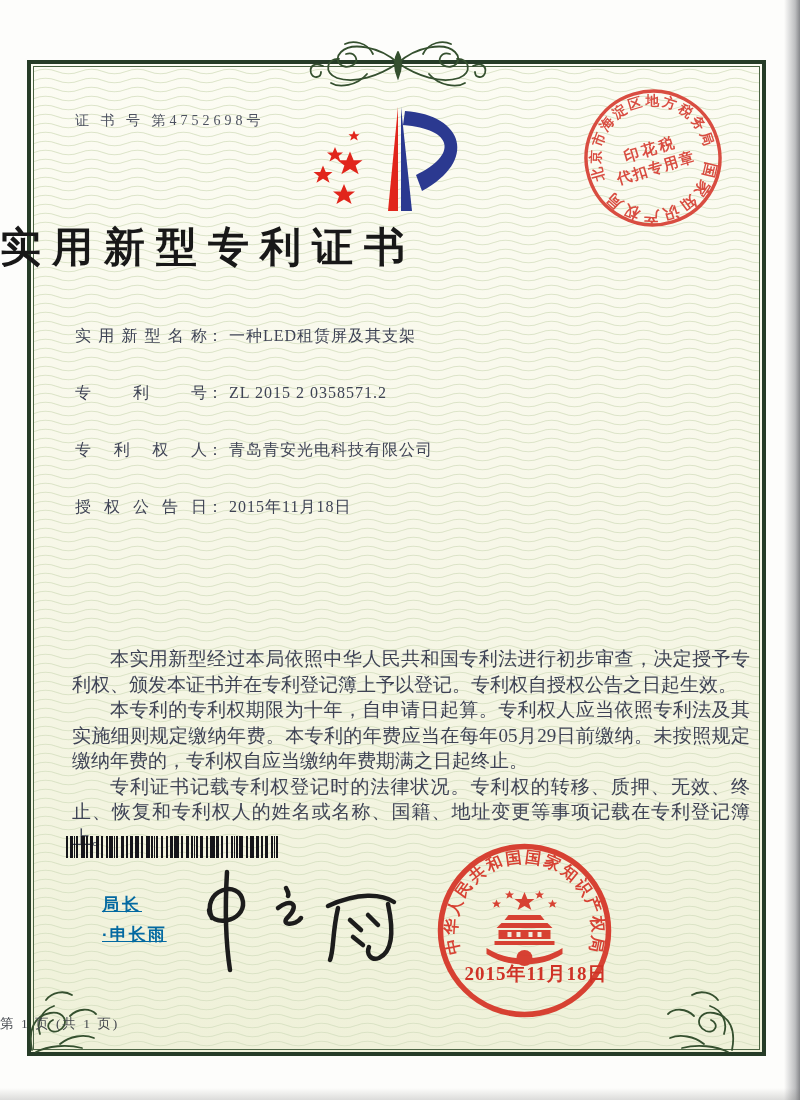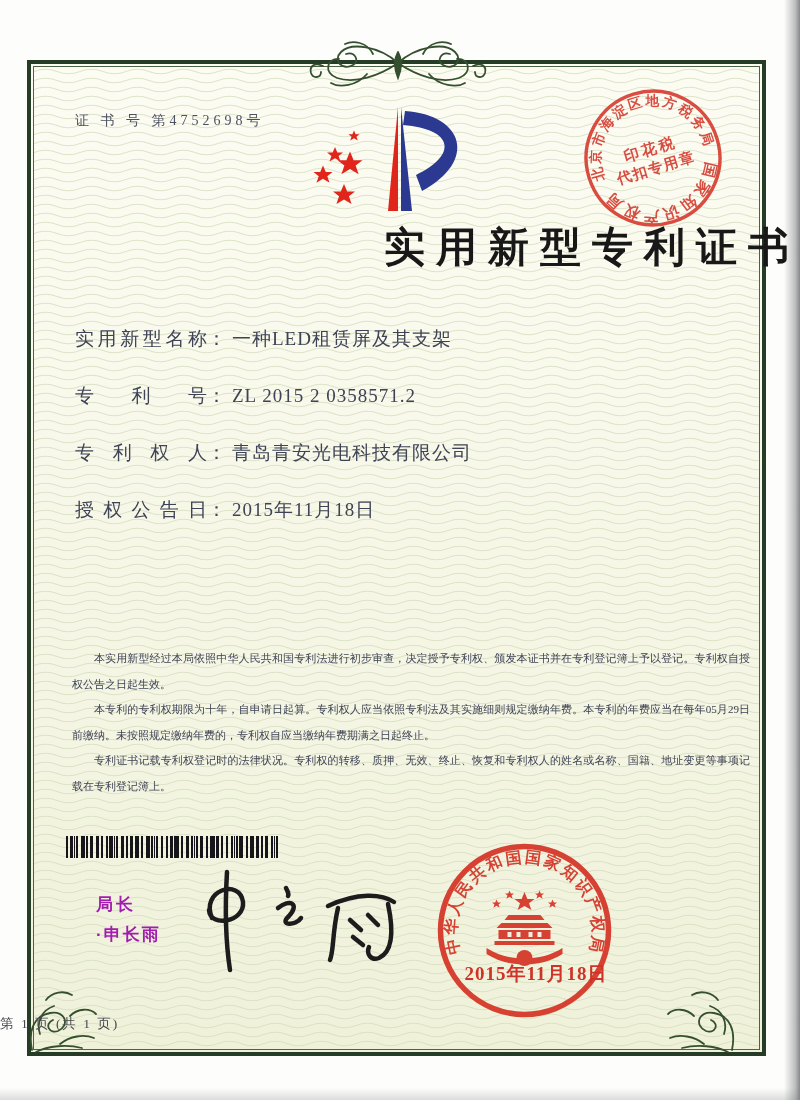--- a/index.html
+++ b/index.html
@@ -16,37 +16,37 @@
   
   .frame{position:absolute;left:27px;top:60px;width:731px;height:988px;
     border:4px solid #263c27;
     background:linear-gradient(180deg,#fcfcf3 0%,#f8f8ea 40%,#eff1d9 100%);}
   .frame-inner{position:absolute;left:2px;top:2px;right:2px;bottom:2px;
     border:1px solid #4a6342;}
   .waves{position:absolute;left:3px;top:3px;width:calc(100% - 6px);height:calc(100% - 6px);opacity:.8;}
   
   .cert-number{position:absolute;left:75px;top:112px;font-size:14px;letter-spacing:4px;
     color:#4c5160;}
-  .cert-title{position:absolute;left:0;top:220px;width:800px;text-align:right;
+  .cert-title{position:absolute;left:0;top:220px;width:800px;text-align:left;
     font-size:41px;font-weight:600;letter-spacing:11px;color:#181818;}
   .fields{position:absolute;left:75px;top:326px;width:660px;}
-  .field-row{height:57px;font-size:19px;color:#3e4355;white-space:nowrap;}
+  .field-row{height:57px;font-size:16px;color:#3e4355;white-space:nowrap;}
   .field-label{display:inline-block;width:132px;text-align:justify;text-align-last:justify;}
   .field-colon{display:inline-block;}
   .field-value{margin-left:6px;letter-spacing:1px;}
   .paragraphs{position:absolute;left:72px;top:646px;width:678px;
-    font-size:11px;line-height:25.5px;color:#3e4355;text-align:justify;}
+    font-size:19px;line-height:25.5px;color:#3e4355;text-align:justify;}
   .paragraphs p{margin:0;text-indent:2em;}
   .barcode{position:absolute;left:66px;top:836px;width:212px;height:22px;
     background:
       repeating-linear-gradient(90deg,#15151a 0 2px,transparent 2px 5px),
       repeating-linear-gradient(90deg,#15151a 0 1px,transparent 1px 8px),
       repeating-linear-gradient(90deg,transparent 0 4px,#15151a 4px 6px,transparent 6px 13px);}
-  .signer{position:absolute;left:96px;top:893px;color:#a21caf;
-    font-family:"Liberation Sans","DejaVu Sans",sans-serif;}
+  .signer{position:absolute;left:102px;top:893px;color:#0369a1;
+    font-family:"Liberation Sans","DejaVu Sans",sans-serif;text-decoration:underline;}
   .signer-title{font-size:17px;font-weight:700;letter-spacing:3px;}
   .signer-name{font-size:17px;font-weight:700;letter-spacing:2px;margin-top:7px;}
   .signature-svg{position:absolute;left:182px;top:866px;}
   .seal-svg{position:absolute;left:432px;top:838px;opacity:.95;}
   .seal-date{position:absolute;left:446px;top:961px;width:180px;text-align:center;
     font-size:19px;font-weight:700;color:#cf3226;letter-spacing:1px;
     font-family:"Liberation Serif","DejaVu Serif",serif;}
   .tax-stamp-svg{position:absolute;left:577px;top:82px;transform:rotate(-17deg);opacity:.9;}
   .logo-svg{position:absolute;left:292px;top:103px;}
   .footer{position:absolute;left:0;top:1015px;width:800px;text-align:left;

